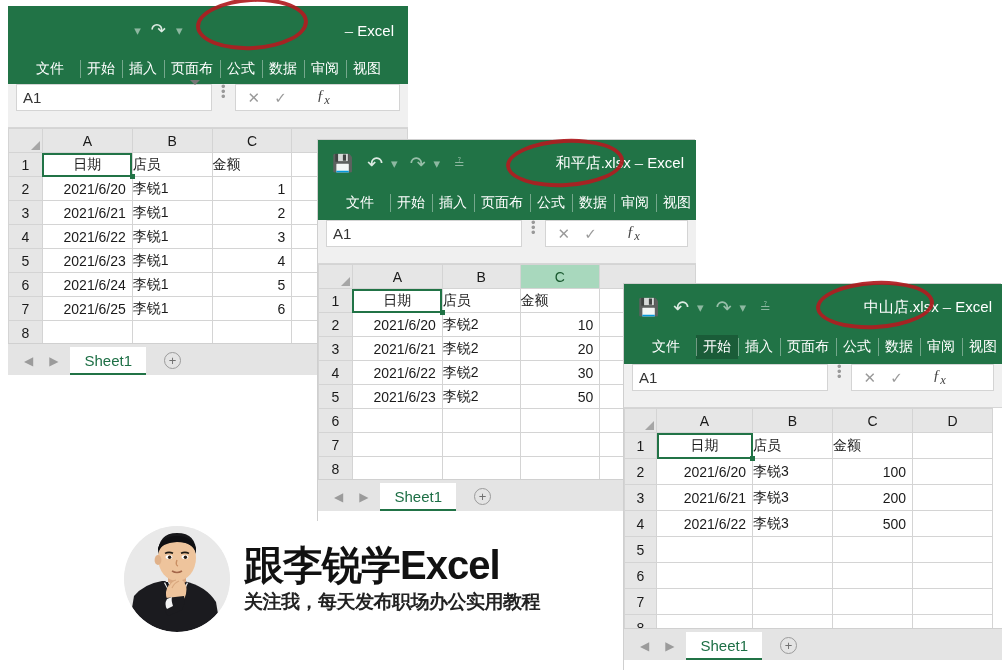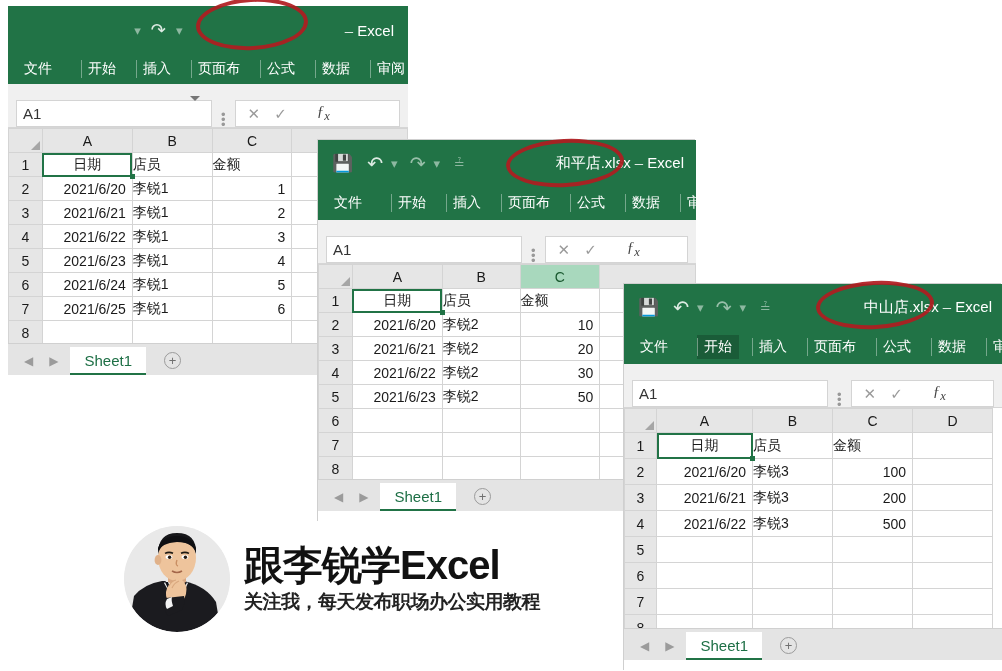--- a/index.html
+++ b/index.html
@@ -22,36 +22,36 @@
   .qicon { color:#e8f2ec; font-size:18px; line-height:1; opacity:.95; display:inline-block; }
   .qicon.dim { opacity:.55; font-size:13px; }
   .qicon.save { font-size:17px; }
   .wtitle {
     position:absolute; left:0; right:0; text-align:center;
     color:#ffffff; font-size:15px; white-space:nowrap; pointer-events:none;
   }
   .wtitle .dash { opacity:.85; }
   .xlwin .tabsbar {
     background:#217346; height:34px; display:flex; align-items:center;
-    padding-left:10px; gap:13px;
+    padding-left:22px; gap:0;
   }
   .rtab {
     color:#ffffff; font-size:14px; padding:3px 7px; position:relative;
     white-space:nowrap;
   }
   .rtab + .rtab::before {
     content:""; position:absolute; left:0; top:3px; bottom:3px;
     width:1px; background:rgba(255,255,255,.38);
   }
   .rtab.file { padding-right:16px; padding-left:6px; }
   .rtab.active { background:#1a5c38; }
 
   
   .fbar {
-    background:#f0f0f0; height:44px; display:flex; align-items:flex-end;
+    background:#f0f0f0; height:44px; display:flex; align-items:flex-start;
     padding:0 8px; border-bottom:1px solid #d6d6d6;
   }
   .namebox {
     background:#ffffff; border:1px solid #d4d4d4; height:27px;
     display:flex; align-items:center; padding:0 6px;
     font-size:15px; color:#333; position:relative;
   }
   .fbdots { color:#999; font-size:13px; letter-spacing:0; padding:0 9px;
             line-height:5px; text-align:center; }
   .fbdots span { display:block; }

